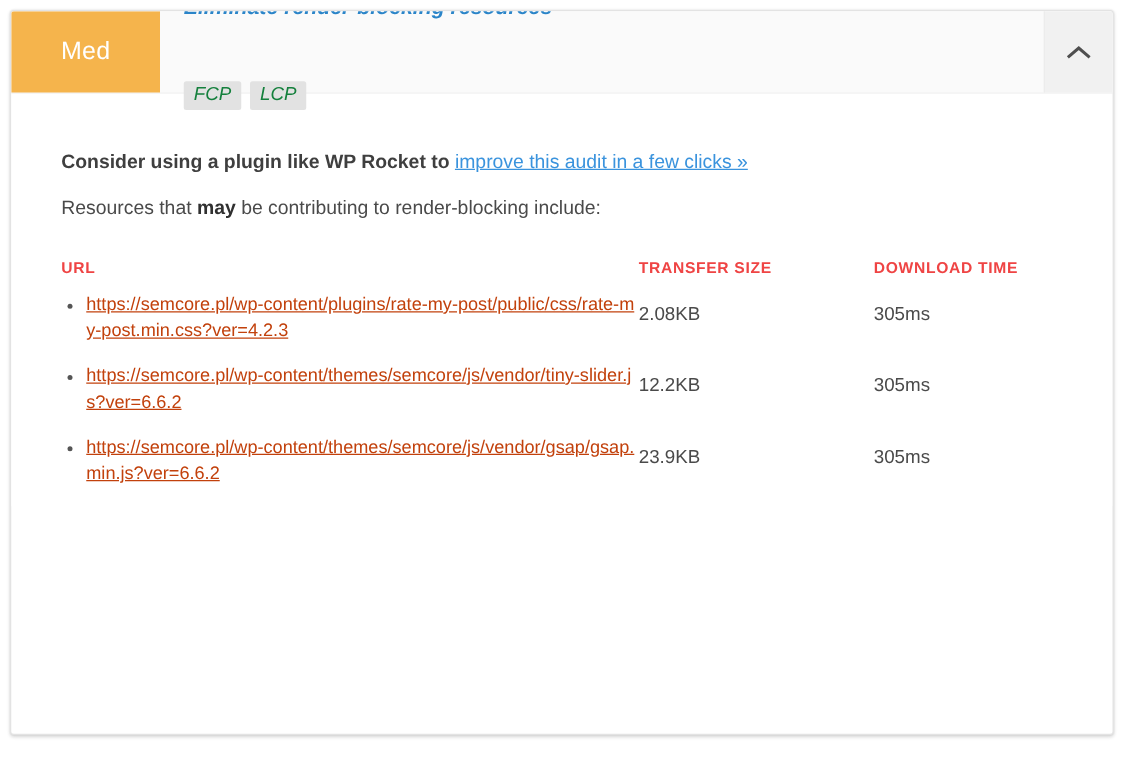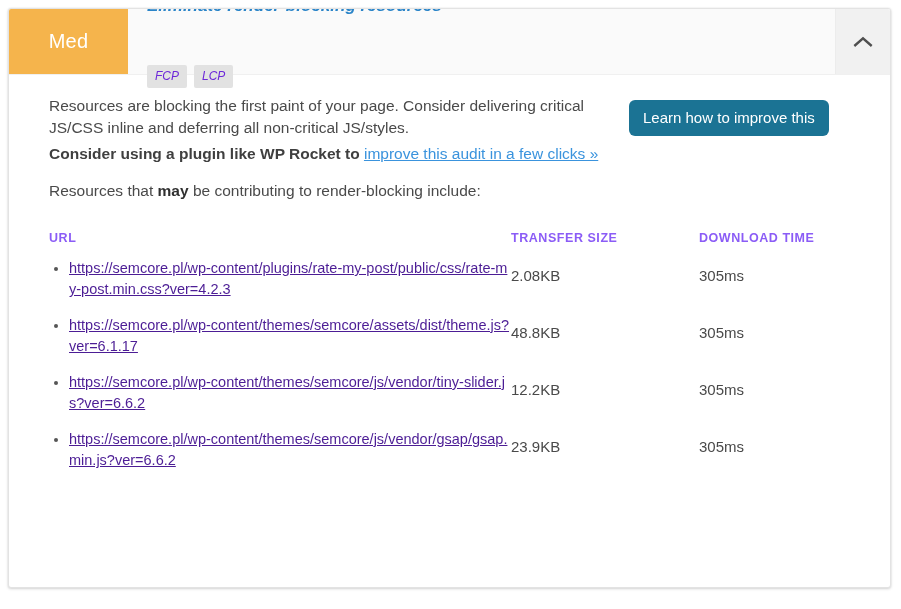--- a/index.html
+++ b/index.html
@@ -76,22 +76,22 @@
     text-decoration: none;
     line-height: 21px;
     white-space: nowrap;
   }
   .metric-chips {
     display: flex;
     gap: 7px;
   }
   .metric-chip {
     background: #e2e2e2;
-    color: #6d28d9;
-    font-size: 12px;
+    color: #15803d;
+    font-size: 15px;
     line-height: 16px;
     padding: 3px 8px 4px;
     border-radius: 2px;
     white-space: nowrap;
     margin-top: 46px;
   }
   .savings-text {
     flex: 1 1 auto;
     font-size: 16px;
     color: #555555;
@@ -136,21 +136,21 @@
     border: none;
     border-radius: 6px;
     font-family: "Liberation Sans", sans-serif;
     font-size: 15px;
     line-height: 18px;
     padding: 9px 14px;
     cursor: pointer;
     white-space: nowrap;
   }
   .plugin-line {
-    margin-top: 4px;
+    margin-top: 24px;
     font-size: 15.5px;
     line-height: 22px;
     color: #3f3f3f;
     font-weight: bold;
   }
   .plugin-line .plugin-link {
     color: #3a93dd;
     font-weight: normal;
     text-decoration: underline;
   }
@@ -167,21 +167,21 @@
     margin-top: 29px;
     width: 100%;
     border-collapse: collapse;
     table-layout: fixed;
   }
   .res-table th {
     text-align: left;
     font-size: 12.5px;
     font-weight: bold;
     letter-spacing: .55px;
-    color: #8b5cf6;
+    color: #ef4444;
     text-transform: uppercase;
     padding: 0 0 13px 0;
     vertical-align: top;
   }
   .col-url   { width: 462px; }
   .col-size  { width: 188px; }
   .col-time  { width: 200px; }
 
   .res-table td {
     vertical-align: top;
@@ -197,21 +197,21 @@
     content: "";
     position: absolute;
     left: 5px;
     top: 9px;
     width: 4px;
     height: 4px;
     border-radius: 50%;
     background: #555555;
   }
   .url-cell a {
-    color: #4c1d95;
+    color: #c2410c;
     text-decoration: underline;
     font-size: 14.5px;
     line-height: 21px;
     word-break: break-all;
     display: inline;
   }
   .num-cell {
     padding-top: 9px !important;
     font-size: 15.5px;
     color: #555555;
@@ -245,24 +245,20 @@
         <span>
           <svg width="20" height="12" viewBox="0 0 20 12" aria-hidden="true">
             <path d="M2.2 9.2 L10 2.4 L17.8 9.2" fill="none" stroke="#4f4f4f" stroke-width="2.4" stroke-linecap="square" stroke-linejoin="miter"></path>
           </svg>
         </span>
       </button>
     </div>
 
     <div class="audit-body">
 
-      <div class="desc-row">
-        <div class="desc-text">Resources are blocking the first paint of your page. Consider delivering critical JS/CSS inline and deferring all non-critical JS/styles.</div>
-        <button class="learn-btn" style="background: rgb(27, 115, 148);">Learn how to improve this</button>
-      </div>
 
       <div class="plugin-line">
         <span>Consider using a plugin like WP Rocket to</span>
         <a href="#" class="plugin-link" style="color: rgb(58, 147, 221);">improve this audit in a few clicks »</a>
       </div>
 
       <div class="contrib-line">
         <span>Resources that</span>
         <b>may</b>
         <span>be contributing to render-blocking include:</span>
@@ -281,25 +277,20 @@
             <th>DOWNLOAD TIME</th>
           </tr>
         </thead>
         <tbody id="table-body">
             <tr>
               <td class="url-cell"><a href="#">https://semcore.pl/wp-content/plugins/rate-my-post/public/css/rate-my-post.min.css?ver=4.2.3</a></td>
               <td class="num-cell">2.08KB</td>
               <td class="num-cell">305ms</td>
             </tr>
             <tr>
-              <td class="url-cell"><a href="#">https://semcore.pl/wp-content/themes/semcore/assets/dist/theme.js?ver=6.1.17</a></td>
-              <td class="num-cell">48.8KB</td>
-              <td class="num-cell">305ms</td>
-            </tr>
-            <tr>
               <td class="url-cell"><a href="#">https://semcore.pl/wp-content/themes/semcore/js/vendor/tiny-slider.js?ver=6.6.2</a></td>
               <td class="num-cell">12.2KB</td>
               <td class="num-cell">305ms</td>
             </tr>
             <tr>
               <td class="url-cell"><a href="#">https://semcore.pl/wp-content/themes/semcore/js/vendor/gsap/gsap.min.js?ver=6.6.2</a></td>
               <td class="num-cell">23.9KB</td>
               <td class="num-cell">305ms</td>
             </tr>
           </tbody>

